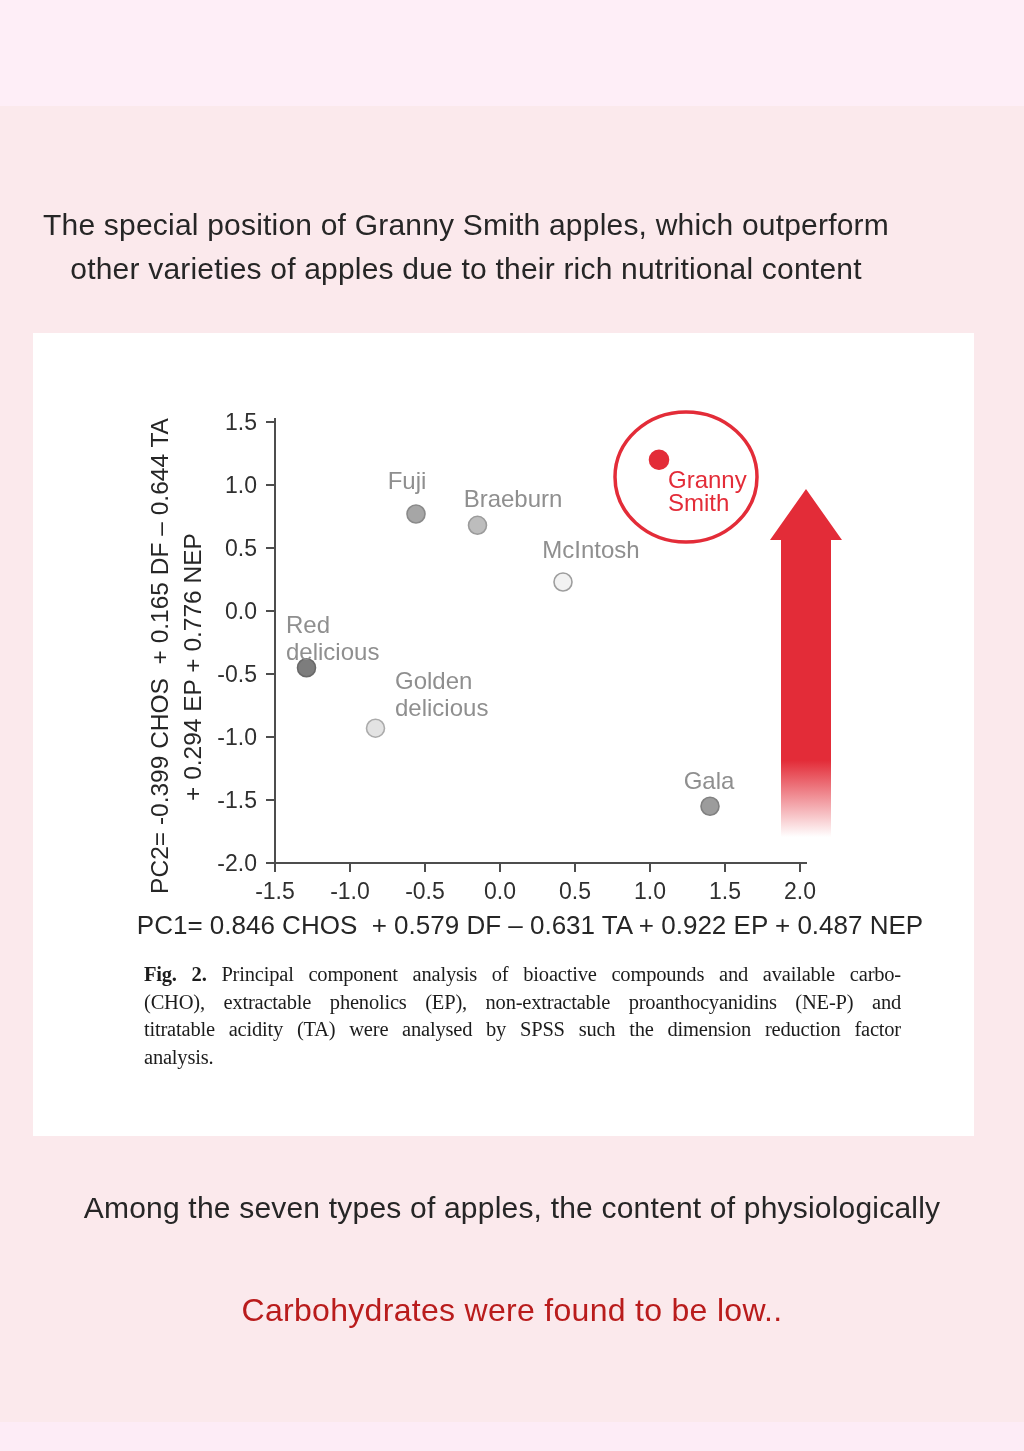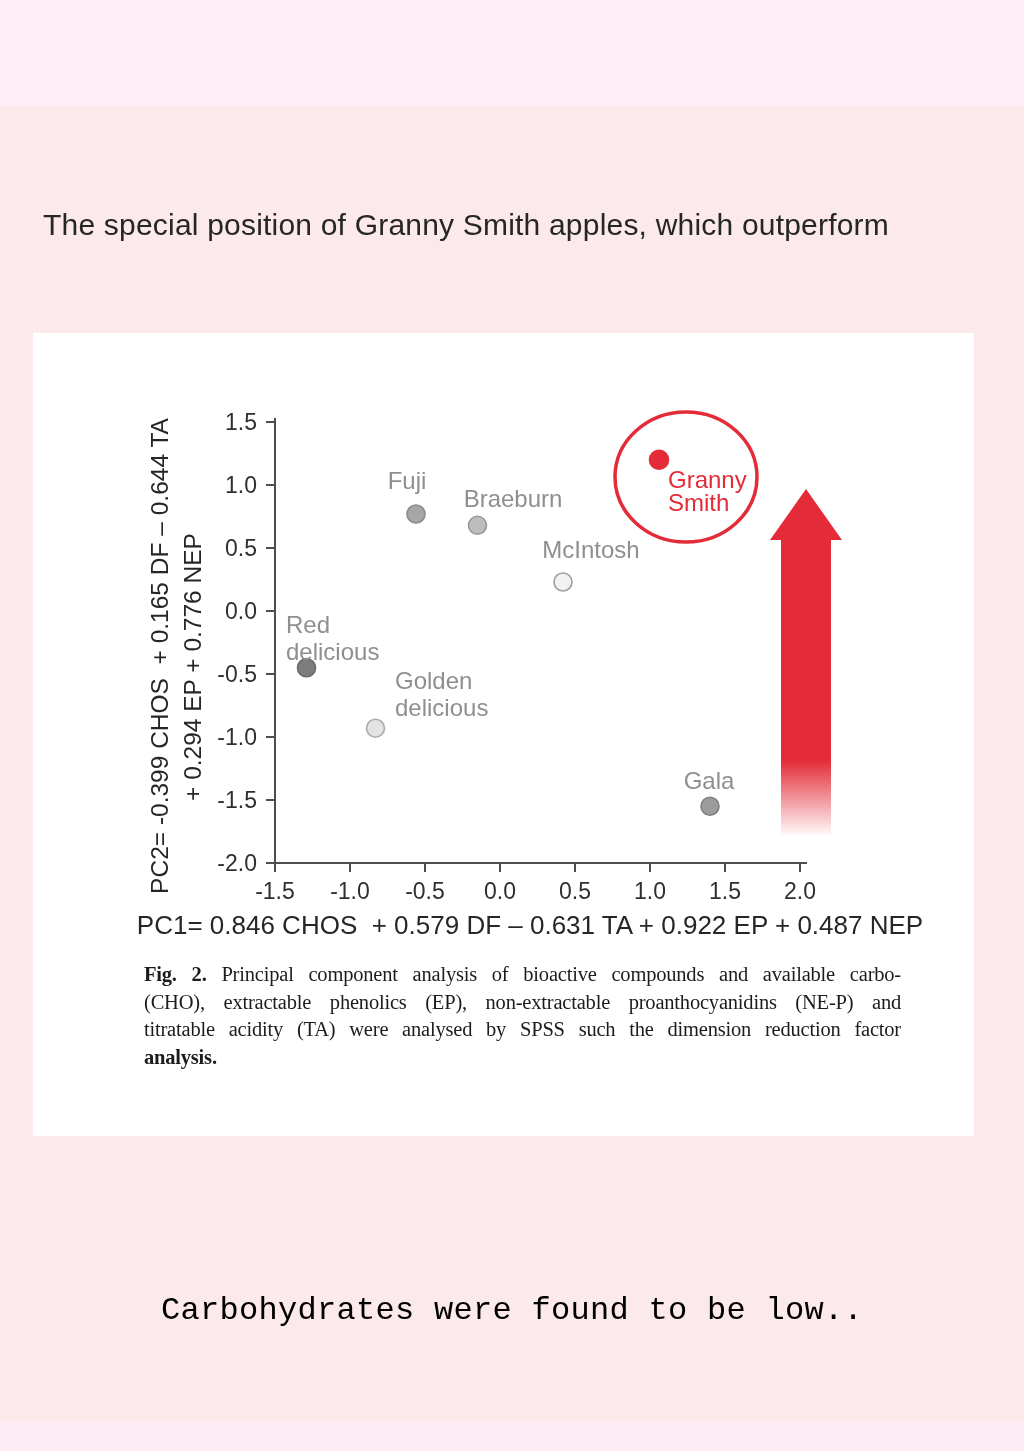--- a/index.html
+++ b/index.html
@@ -12,35 +12,36 @@
   .panel{position:absolute;left:33px;top:333px;width:941px;height:803px;background:#ffffff;}
   #chart{position:absolute;left:33px;top:333px;width:941px;height:803px;}
   .tick{font:23px "Liberation Sans",sans-serif;fill:#2f2f2f;}
   .eq{font:24.5px "Liberation Sans",sans-serif;fill:#262626;}
   .eqx{font:26px "Liberation Sans",sans-serif;fill:#262626;}
   .plabel{font:24px "Liberation Sans",sans-serif;}
   .caption{position:absolute;left:133px;top:961px;width:757px;
            font-family:"Liberation Serif",serif;font-size:20.5px;line-height:27.5px;
            color:#1c1c1c;letter-spacing:-0.2px;margin-left:11px;}
   .cap-line{text-align:justify;text-align-last:justify;}
-  .cap-line.last{text-align:right;text-align-last:left;font-weight:bold;}
+  .cap-line.last{text-align:right;text-align-last:left;}
   .cap-fig{font-weight:700;}
   .bodytext{position:absolute;left:0;top:1186px;width:1024px;text-align:center;
             color:#262626;font-size:30px;line-height:44px;letter-spacing:.2px;}
   .highlight{position:absolute;left:0;top:1292px;width:1024px;text-align:center;
              font-size:32px;font-weight:500;letter-spacing:.3px;}
 </style>
 </head>
 <body style="background: rgb(251, 233, 236);">
 
 <div class="band-top" style="background: rgb(254, 238, 247);"></div>
 <div class="band-bottom" style="background: rgb(253, 236, 246);"></div>
 
 <div class="headline">
   <div>The special position of Granny Smith apples, which outperform</div>
+  <div>other varieties of apples due to their rich nutritional content</div>
 </div>
 
 <div class="panel"></div>
 
 <svg id="chart" viewBox="33 333 941 803" xmlns="http://www.w3.org/2000/svg">
     <defs>
       <linearGradient id="fade" x1="0" y1="489" x2="0" y2="837" gradientUnits="userSpaceOnUse">
         <stop offset="0" stop-color="#e32c38"></stop>
         <stop offset="0.78" stop-color="#e32c38"></stop>
         <stop offset="1" stop-color="#e32c38" stop-opacity="0"></stop>
@@ -104,15 +105,16 @@
   </svg>
 
 <div class="caption">
   <div class="cap-line"><span class="cap-fig">Fig. 2.</span><span> Principal component analysis of bioactive compounds and available carbo-</span></div>
   <div class="cap-line">(CHO), extractable phenolics (EP), non-extractable proanthocyanidins (NE-P) and</div>
   <div class="cap-line">titratable acidity (TA) were analysed by SPSS such the dimension reduction factor</div>
   <div class="cap-line last">analysis.</div>
 </div>
 
 <div class="bodytext">
+  <div>Among the seven types of apples, the content of physiologically</div>
 </div>
 
-<div class="highlight" style="color: #000000; font-family: Liberation Mono, monospace;">Carbohydrates were found to be low..</div>
+<div class="highlight" style="color: #b91c1c;">Carbohydrates were found to be low..</div>
 
 </body></html>

